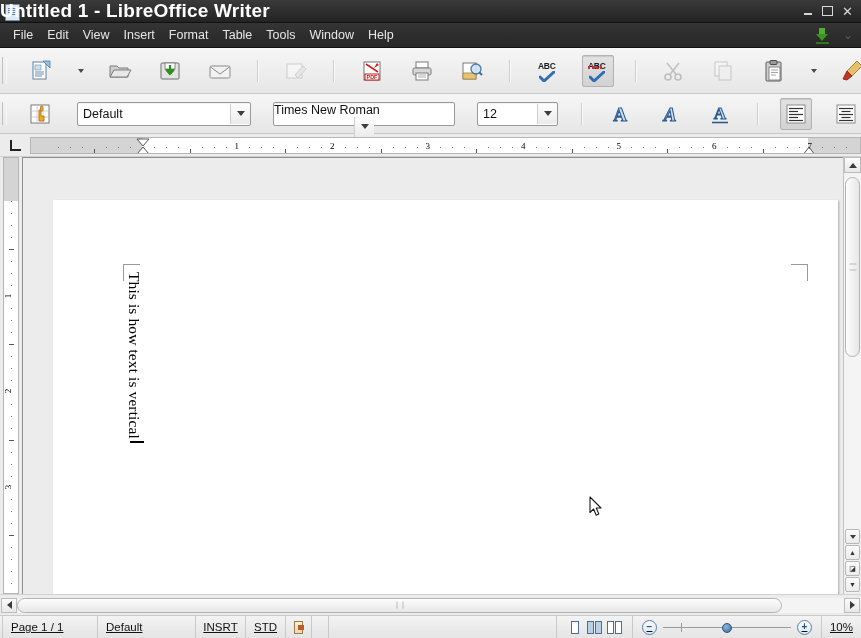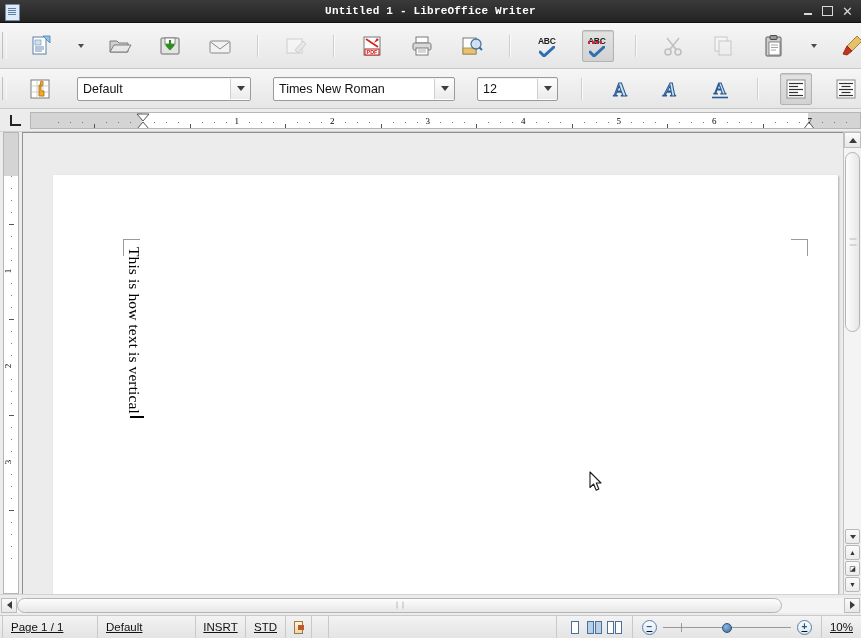--- a/index.html
+++ b/index.html
@@ -52,27 +52,25 @@
     content: "";
     position: absolute;
     left: 2px; top: 3px;
     width: 8px; height: 1px;
     box-shadow: 0 0 0 0 #5a7fa8, 0 2px 0 0 #5a7fa8, 0 4px 0 0 #5a7fa8, 0 6px 0 0 #5a7fa8;
     background: #5a7fa8;
   }
   .titlebar-title {
     position: absolute;
     left: 0; right: 0;
-    text-align: center;
     color: #ffffff;
-    font-size: 11px;
+    font-size: 19px;
     font-weight: bold;
     letter-spacing: 0.2px;
     pointer-events: none;
-    font-family: Liberation Mono, monospace;
   }
   .win-buttons {
     margin-left: auto;
     display: flex;
     align-items: center;
     gap: 9px;
     padding-right: 8px;
     z-index: 2;
   }
   .win-btn {
@@ -297,21 +295,21 @@
     cursor: default;
   }
   .combo .arrow::after {
     content: "";
     width: 0; height: 0;
     border-left: 4px solid transparent;
     border-right: 4px solid transparent;
     border-top: 5px solid #3d3d3d;
   }
   .combo.style { width: 172px; }
-  .combo.font  { width: 180px; }
+  .combo.font  { width: 180px; flex-direction: column; }
   .combo.size  { width: 79px; }
 
   
   .hruler-row {
     height: 22px;
     background: #ececec;
     display: flex;
     align-items: stretch;
     flex: none;
     border-bottom: 1px solid #d0d0d0;
@@ -716,20 +714,37 @@
       <div class="win-btn min">
           <i></i>
         </div>
       <div class="win-btn max">
           <i></i>
         </div>
       <div class="win-btn close">✕</div>
     </div>
   </div>
 
+  <div class="menubar">
+    <div class="menu-item">File</div>
+    <div class="menu-item">Edit</div>
+    <div class="menu-item">View</div>
+    <div class="menu-item">Insert</div>
+    <div class="menu-item">Format</div>
+    <div class="menu-item">Table</div>
+    <div class="menu-item">Tools</div>
+    <div class="menu-item">Window</div>
+    <div class="menu-item">Help</div>
+    <div class="menubar-right">
+      <div class="dl-icon">
+          <span class="dl-bar"></span>
+        </div>
+      <div class="menu-chev">⌄</div>
+    </div>
+  </div>
 
   <div class="toolbar std">
     <div class="grip">
         <i></i>
       </div>
 
     <div class="tbtn">
       <svg class="ic" viewBox="0 0 24 24">
         <rect x="4" y="3" width="13" height="17" fill="#fff" stroke="#5d7fa6" stroke-width="1"></rect>
         <rect x="6" y="6" width="6" height="5" fill="#cfe0f0" stroke="#6b8db4" stroke-width="0.6"></rect>

